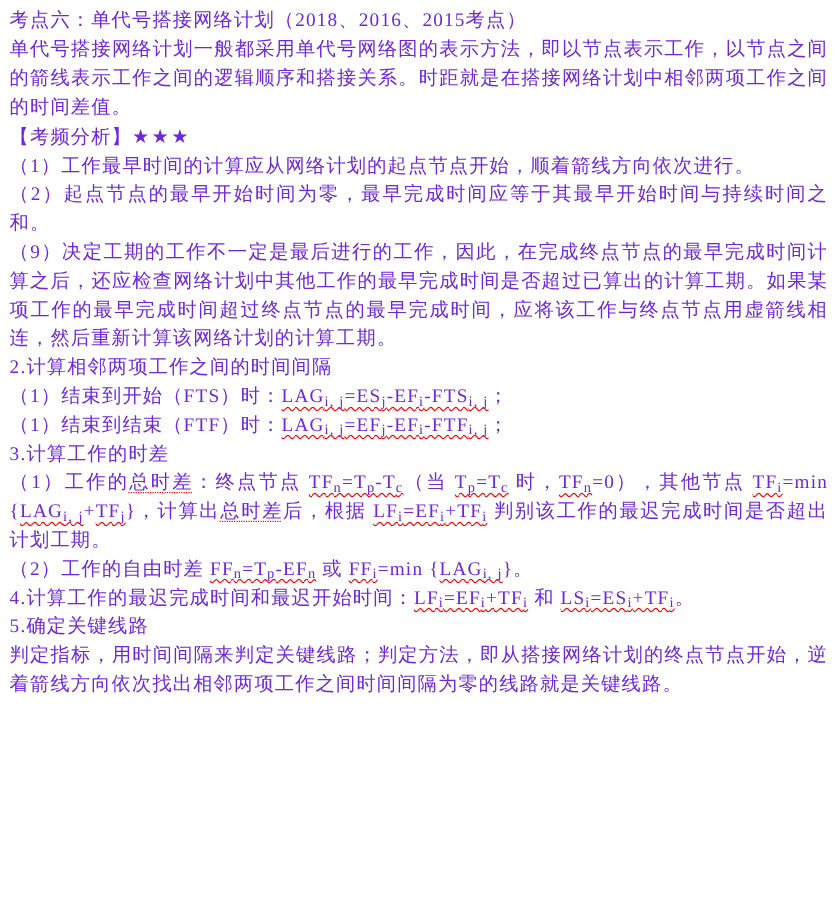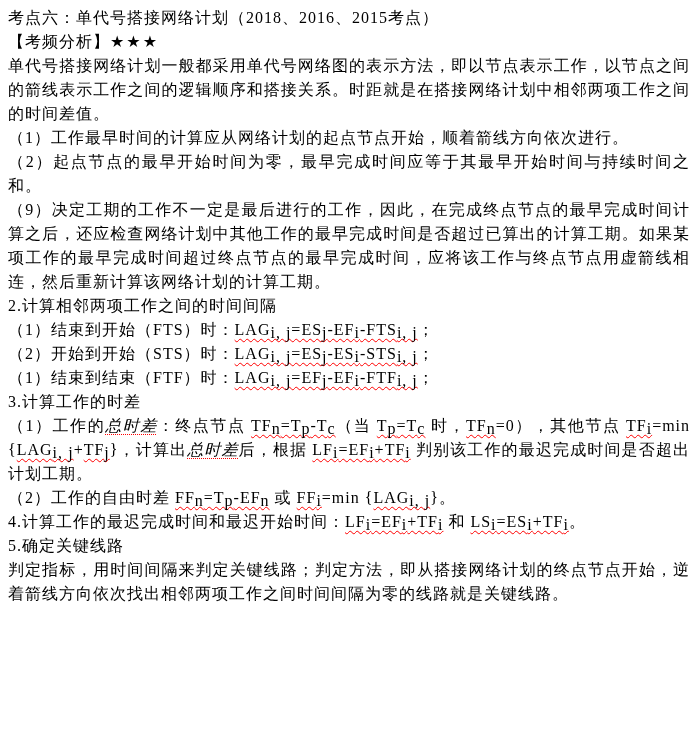--- a/index.html
+++ b/index.html
@@ -2,78 +2,76 @@
 <html lang="zh"><head>
 <meta charset="utf-8">
 <style>
   html, body { margin: 0; padding: 0; background: #ffffff; }
   .page {
     width: 698px;
     height: 750px;
     box-sizing: border-box;
     padding: 6px 8px 0 8px;
     background: #ffffff;
-    color: #000000;
+    color: #6d28d9;
     font-family: "Liberation Serif", "DejaVu Serif", serif;
     font-size: 16px;
     line-height: 24px;
     letter-spacing: 1px;
     overflow: hidden;
   }
   .line {
     text-align: justify;
     text-justify: inter-ideograph;
     margin: 0;
   }
   .run { white-space: pre-wrap; }
   .formula {
     font-family: "Liberation Serif", "DejaVu Serif", serif;
     white-space: nowrap;
   }
   .formula sub {
-    font-size: 16px;
+    font-size: 12px;
     line-height: 0;
     vertical-align: -3px;
   }
   .wavy {
     text-decoration-line: underline;
     text-decoration-style: wavy;
     text-decoration-color: #ff0000;
     text-decoration-thickness: 1px;
     text-underline-offset: 3px;
     text-decoration-skip-ink: none;
   }
   .dotted {
     text-decoration-line: underline;
     text-decoration-style: dotted;
     text-decoration-color: #ff0000;
     text-decoration-thickness: 1px;
     text-underline-offset: 3px;
     text-decoration-skip-ink: none;
-    font-style: italic;
   }
   .star {
     font-family: "DejaVu Sans", sans-serif;
     letter-spacing: 2px;
   }
 </style>
 </head>
 <body>
 
 <div class="page">
   <div>
       <div class="line"><span class="run">考点六：单代号搭接网络计划（2018、2016、2015考点）</span></div>
+      <div class="line"><span class="run">单代号搭接网络计划一般都采用单代号网络图的表示方法，即以节点表示工作，以节点之间的箭线表示工作之间的逻辑顺序和搭接关系。时距就是在搭接网络计划中相邻两项工作之间的时间差值。</span></div>
       <div class="line"><span class="run">【考频分析】</span><span class="run star">★★★</span></div>
-      <div class="line"><span class="run">单代号搭接网络计划一般都采用单代号网络图的表示方法，即以节点表示工作，以节点之间的箭线表示工作之间的逻辑顺序和搭接关系。时距就是在搭接网络计划中相邻两项工作之间的时间差值。</span></div>
       <div class="line"><span class="run">（1）工作最早时间的计算应从网络计划的起点节点开始，顺着箭线方向依次进行。</span></div>
       <div class="line"><span class="run">（2）起点节点的最早开始时间为零，最早完成时间应等于其最早开始时间与持续时间之和。</span></div>
       <div class="line"><span class="run">（9）决定工期的工作不一定是最后进行的工作，因此，在完成终点节点的最早完成时间计算之后，还应检查网络计划中其他工作的最早完成时间是否超过已算出的计算工期。如果某项工作的最早完成时间超过终点节点的最早完成时间，应将该工作与终点节点用虚箭线相连，然后重新计算该网络计划的计算工期。</span></div>
       <div class="line"><span class="run">2.计算相邻两项工作之间的时间间隔</span></div>
       <div class="line"><span class="run">（1）结束到开始（FTS）时：</span><span class="run formula wavy">LAG<sub>i, j</sub></span><span class="run formula wavy">=ES<sub>j</sub>-EF<sub>i</sub>-FTS<sub>i, j</sub></span><span class="run">；</span></div>
-      <div class="line"><span class="run">（2）开始到开始（STS）时：</span><span class="run formula wavy">LAG<sub>i, j</sub></span><span class="run formula wavy">=ES<sub>j</sub>-ES<sub>i</sub>-STS<sub>i, j</sub></span><span class="run">；</span></div>
       <div class="line"><span class="run">（1）结束到结束（FTF）时：</span><span class="run formula wavy">LAG<sub>i, j</sub></span><span class="run formula wavy">=EF<sub>j</sub>-EF<sub>i</sub>-FTF<sub>i, j</sub></span><span class="run">；</span></div>
       <div class="line"><span class="run">3.计算工作的时差</span></div>
       <div class="line"><span class="run">（1）工作的</span><span class="run dotted">总时差</span><span class="run">：终点节点 </span><span class="run formula wavy">TF<sub>n</sub></span><span class="run formula wavy">=T<sub>p</sub></span><span class="run formula wavy">-T<sub>c</sub></span><span class="run">（当 </span><span class="run formula wavy">T<sub>p</sub></span><span class="run formula wavy">=T<sub>c</sub></span><span class="run"> 时，</span><span class="run formula wavy">TF<sub>n</sub></span><span class="run">=0），其他节点 </span><span class="run formula wavy">TF<sub>i</sub></span><span class="run">=min {</span><span class="run formula wavy">LAG<sub>i, j</sub></span><span class="run">+</span><span class="run formula wavy">TF<sub>j</sub></span><span class="run">}，计算出</span><span class="run dotted">总时差</span><span class="run">后，根据 </span><span class="run formula wavy">LF<sub>i</sub></span><span class="run formula wavy">=EF<sub>i</sub></span><span class="run formula wavy">+TF<sub>i</sub></span><span class="run"> 判别该工作的最迟完成时间是否超出计划工期。</span></div>
       <div class="line"><span class="run">（2）工作的自由时差 </span><span class="run formula wavy">FF<sub>n</sub></span><span class="run formula wavy">=T<sub>p</sub></span><span class="run formula wavy">-EF<sub>n</sub></span><span class="run"> 或 </span><span class="run formula wavy">FF<sub>i</sub></span><span class="run">=min {</span><span class="run formula wavy">LAG<sub>i, j</sub></span><span class="run">}。</span></div>
       <div class="line"><span class="run">4.计算工作的最迟完成时间和最迟开始时间：</span><span class="run formula wavy">LF<sub>i</sub></span><span class="run formula wavy">=EF<sub>i</sub></span><span class="run formula wavy">+TF<sub>i</sub></span><span class="run"> 和 </span><span class="run formula wavy">LS<sub>i</sub></span><span class="run formula wavy">=ES<sub>i</sub></span><span class="run formula wavy">+TF<sub>i</sub></span><span class="run">。</span></div>
       <div class="line"><span class="run">5.确定关键线路</span></div>
       <div class="line"><span class="run">判定指标，用时间间隔来判定关键线路；判定方法，即从搭接网络计划的终点节点开始，逆着箭线方向依次找出相邻两项工作之间时间间隔为零的线路就是关键线路。</span></div>
     </div>
 </div>
 

